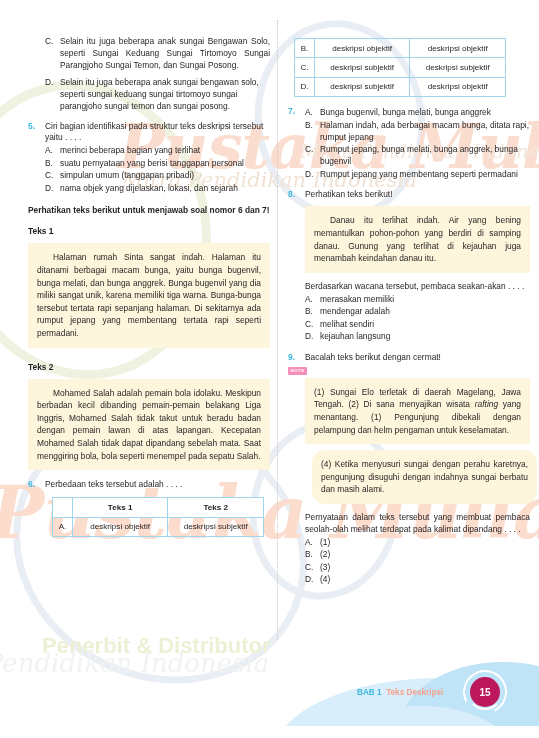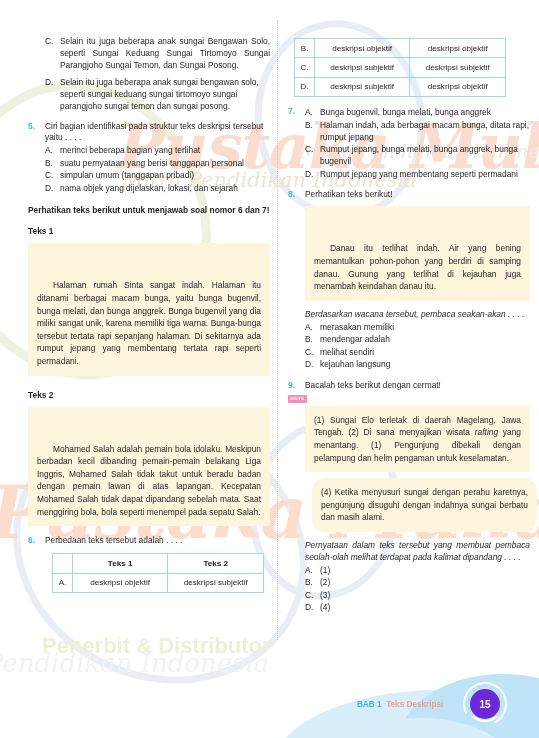--- a/index.html
+++ b/index.html
@@ -127,28 +127,27 @@
   
   .passage {
     background: #fdf6dc;
     margin-top: 5px;
     padding: 8px 9px 8px 9px;
     text-align: justify;
     font-size: 8.4px;
     line-height: 1.5;
   }
   .passage p { margin: 0; }
-  .passage p.indent { text-indent: 16px; margin-top: 28px; }
+  .passage p.indent { text-indent: 16px; }
   .passage em { font-style: italic; }
 
   
   .para {
     margin-top: 8px;
     text-align: left;
-    font-style: italic;
   }
 
   
   table.ans {
     border-collapse: collapse;
     margin-top: 6px;
     font-size: 8.1px;
     width: 212px;
   }
   table.ans.offset { margin-left: 24px; }
@@ -173,21 +172,21 @@
     letter-spacing: 0.4px;
     padding: 1.4px 2.6px;
     border-radius: 1px;
     line-height: 1;
     margin-top: 2px;
   }
 
   
   #footer {
     position: absolute;
-    left: 0; right: 0; bottom: 0;
+    left: 0; right: 0; bottom: 12px;
     height: 72px;
     z-index: 3;
     overflow: hidden;
     padding-left: 44px;
   }
   .f-blob {
     position: absolute;
     border-radius: 50%;
     background: #d9eefb;
   }
@@ -208,21 +207,21 @@
   #page-ring {
     position: absolute;
     right: 32px; bottom: 12px;
     width: 44px; height: 44px;
   }
   #page-circle {
     position: absolute;
     left: 7px; top: 7px;
     width: 30px; height: 30px;
     border-radius: 50%;
-    background: #6d28d9;
+    background: #be185d;
     color: #ffffff;
     font-size: 10px;
     font-weight: bold;
     display: flex;
     align-items: center;
     justify-content: center;
   }
   .ring-arc {
     position: absolute;
     inset: 0;

